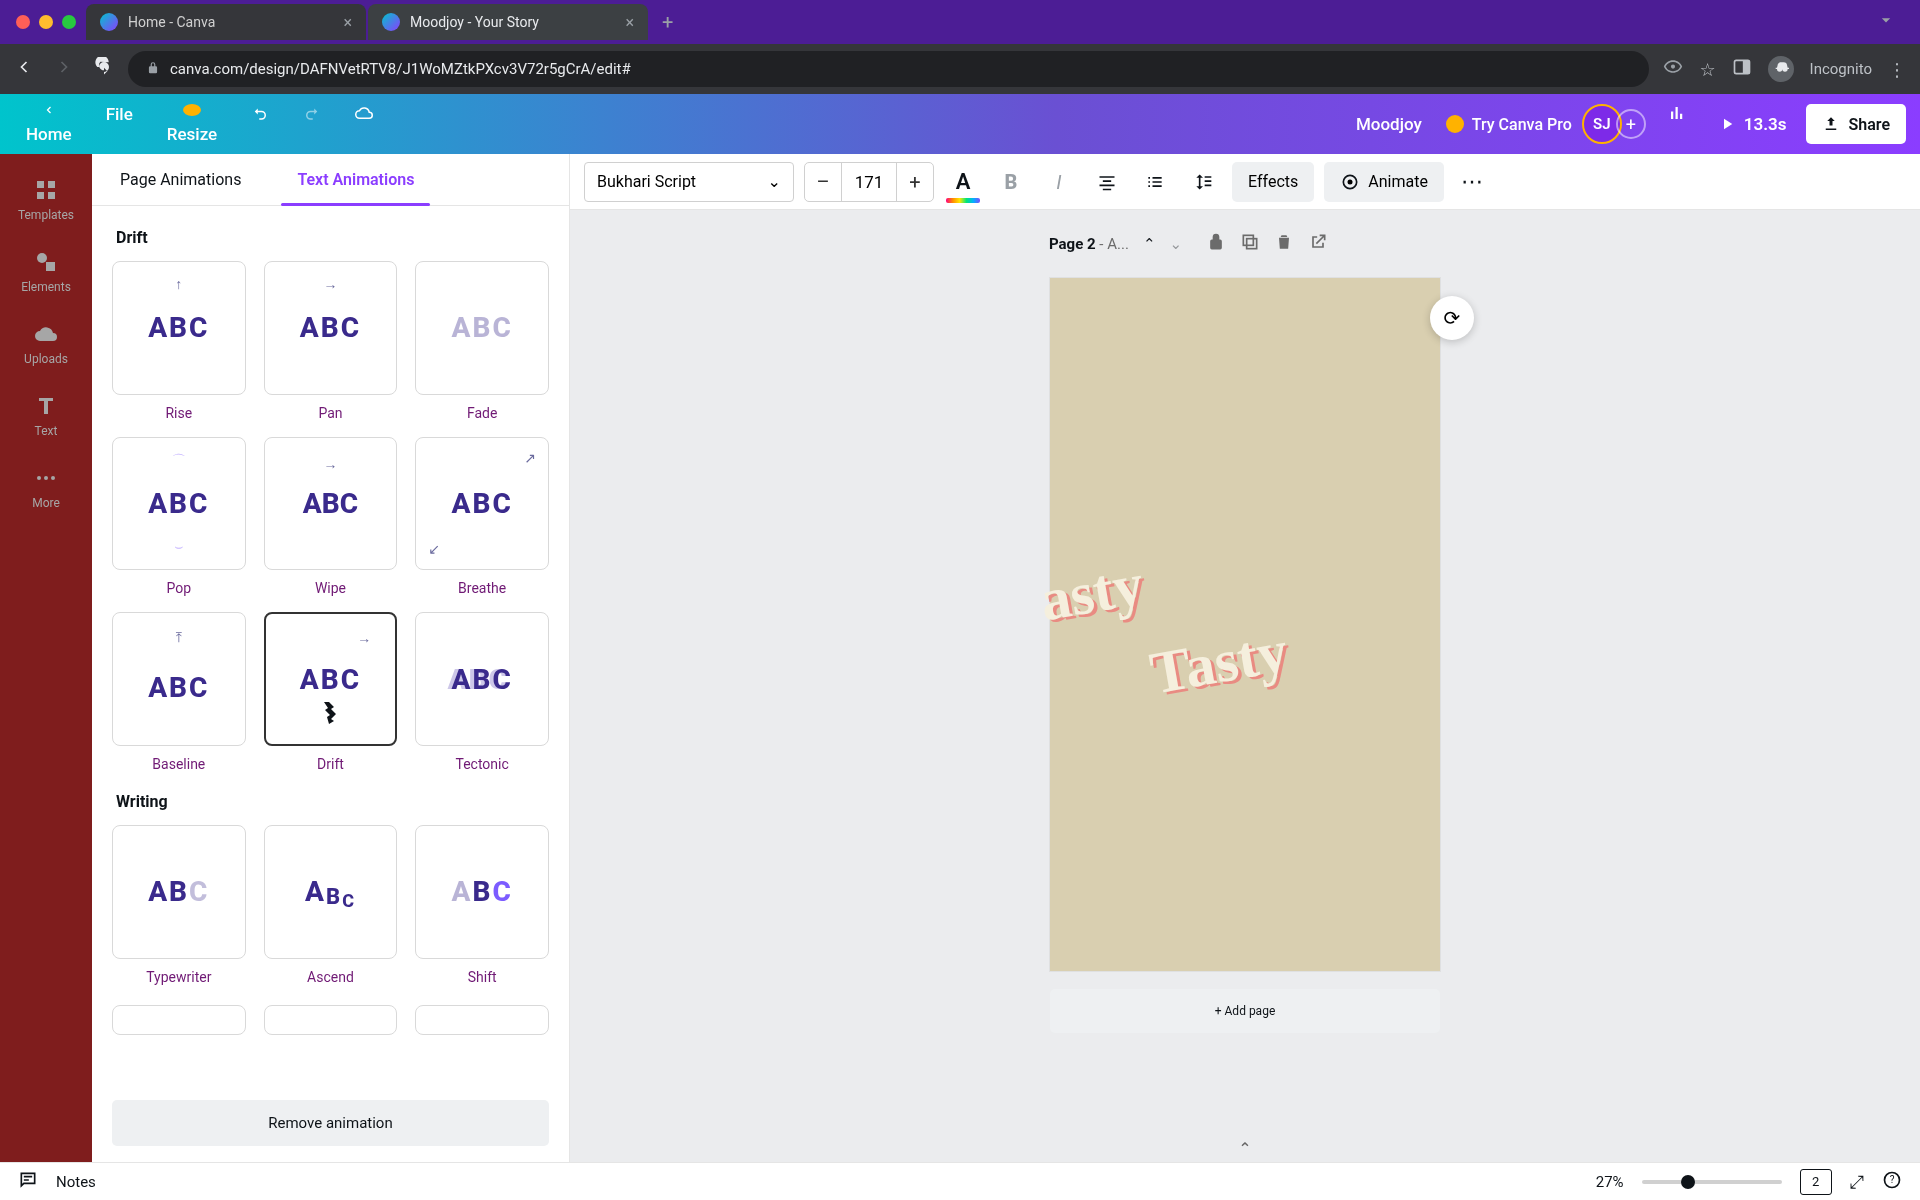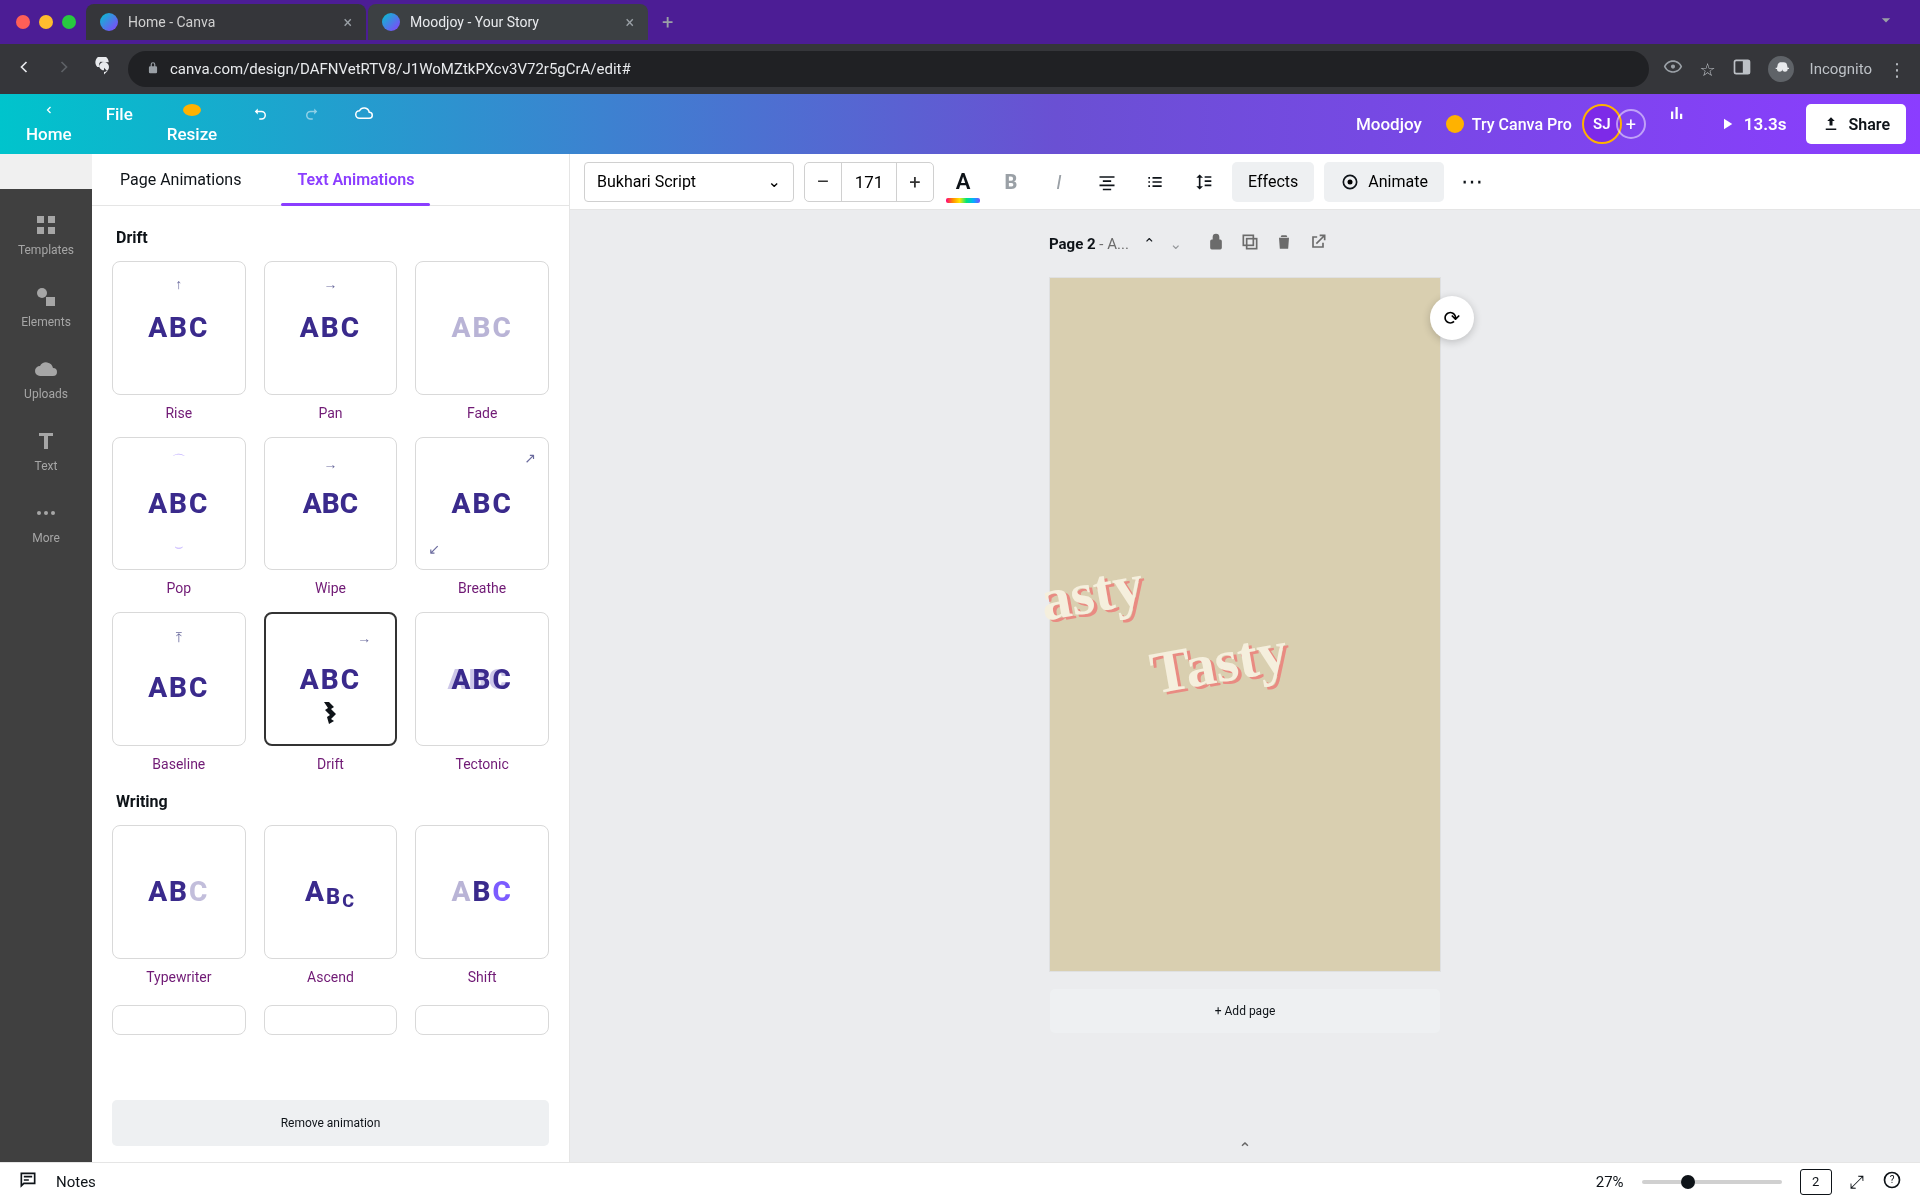--- a/index.html
+++ b/index.html
@@ -34,41 +34,41 @@
 .doc-title { color:#fff; font-size:17px; font-weight:500; padding:0 14px;}
 .try-pro { display:flex; align-items:center; gap:8px; font-size:16px; font-weight:500;}
 .avatar-circle { width:40px; height:40px; border-radius:50%; background:#7d2ae8; border:2px solid #ffb200; display:flex; align-items:center; justify-content:center; font-weight:600; font-size:15px; color:#fff;}
 .plus-circle { width:30px; height:30px; border-radius:50%; border:2px solid rgba(255,255,255,.5); display:flex; align-items:center; justify-content:center; font-size:18px; margin-left:-6px;}
 .play-time { display:flex; align-items:center; gap:8px; font-size:17px; font-weight:600; padding:0 10px;}
 .share-btn { background:#fff; color:#0e1318; height:40px; border-radius:5px; display:flex; align-items:center; gap:8px; padding:0 16px; font-weight:600;}
 
 
 .main { display:flex; height: calc(1200px - 44px - 50px - 60px - 38px); }
 
-.rail { width: 92px; background:#404040; color:#a6a6a6; display:flex; flex-direction:column; align-items:center; padding-top:12px; gap:4px;margin-top:35px;}
+.rail { width: 92px; background:#7f1d1d; color:#a6a6a6; display:flex; flex-direction:column; align-items:center; padding-top:12px; gap:4px;}
 .rail-item { display:flex; flex-direction:column; align-items:center; gap:6px; font-size:12px; padding:12px 0; width:100%;}
 .rail-item svg { width:24px; height:24px; fill:#a6a6a6;}
 
 
 .panel { width: 478px; background:#fff; display:flex; flex-direction:column; border-right:1px solid #e5e5e5;}
 .panel-tabs { display:flex; height:52px; border-bottom:1px solid #e5e5e5;}
 .ptab { flex:0 0 auto; padding:0 28px; display:flex; align-items:center; font-size:16px; color:#0e1318; position:relative;}
 .ptab.active { color:#8b3dff; font-weight:600;}
 .ptab.active::after { content:""; position:absolute; left:12px; right:12px; bottom:-1px; height:3px; background:#8b3dff; border-radius:2px;}
 .panel-scroll { flex:1; overflow:auto; padding:18px 20px 0 20px;}
 .section-title { font-size:16px; font-weight:700; color:#0e1318; margin:4px 0 14px 4px;}
 .grid { display:grid; grid-template-columns: repeat(3, 1fr); gap:16px 18px; margin-bottom:20px;}
 .anim-card { display:flex; flex-direction:column; align-items:center; gap:10px;}
 .anim-thumb { width:100%; aspect-ratio: 1/1; border:1px solid #d9d9d9; border-radius:8px; background:#fff; display:flex; flex-direction:column; align-items:center; justify-content:center; position:relative; }
 .anim-thumb.selected { border:2px solid #333; }
 .anim-thumb .abc { font-size:28px; font-weight:800; color:#3a2a8c; letter-spacing:2px;}
 .anim-thumb .abc.faded { opacity:.35;}
 .anim-thumb .mini-arrow { font-size:14px; color:#6b6b9e; position:absolute; }
 .anim-label { font-size:14px; color:#701a75;}
-.remove-btn { margin:10px 20px 16px 20px; height:46px; background:#eef0f2; display:flex; align-items:center; justify-content:center; font-size:12px; border-radius:5px; color:#0e1318;}
+.remove-btn { margin:10px 20px 16px 20px; height:46px; background:#eef0f2; display:flex; align-items:center; justify-content:center; font-size:15px; border-radius:5px; color:#0e1318;}
 
 
 .canvas-area { flex:1; display:flex; flex-direction:column; background:#ebecee;}
 .toolbar { height:56px; background:#fff; border-bottom:1px solid #e5e5e5; display:flex; align-items:center; padding:0 14px; gap:10px;}
 .font-select { display:flex; align-items:center; gap:4px; border:1px solid #d0d0d0; border-radius:4px; height:40px; padding:0 12px; font-size:16px; width:210px; justify-content:space-between;}
 .size-group { display:flex; align-items:center; border:1px solid #d0d0d0; border-radius:5px; height:40px; }
 .size-group button { width:36px; height:100%; background:none; border:none; font-size:20px; color:#333;}
 .size-group input { width:56px; border:none; text-align:center; font-size:17px; border-left:1px solid #d0d0d0; border-right:1px solid #d0d0d0; height:100%; outline:none;}
 .ticon { width:38px; height:38px; display:flex; align-items:center; justify-content:center; font-size:20px; color:#0e1318; border-radius:4px;}
 .ticon.bold{font-weight:800; color:#9aa0a6;}

